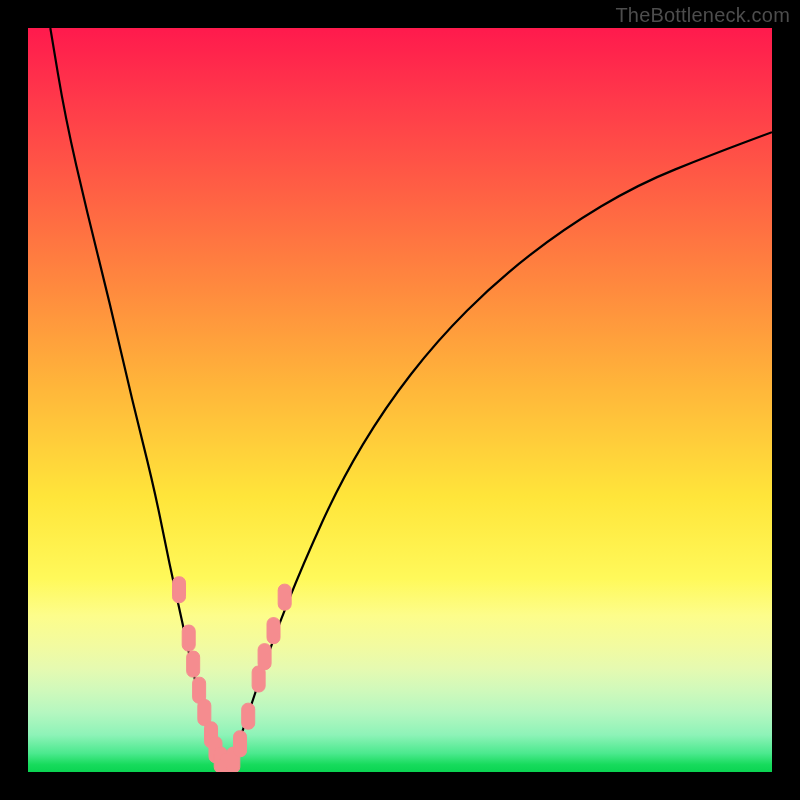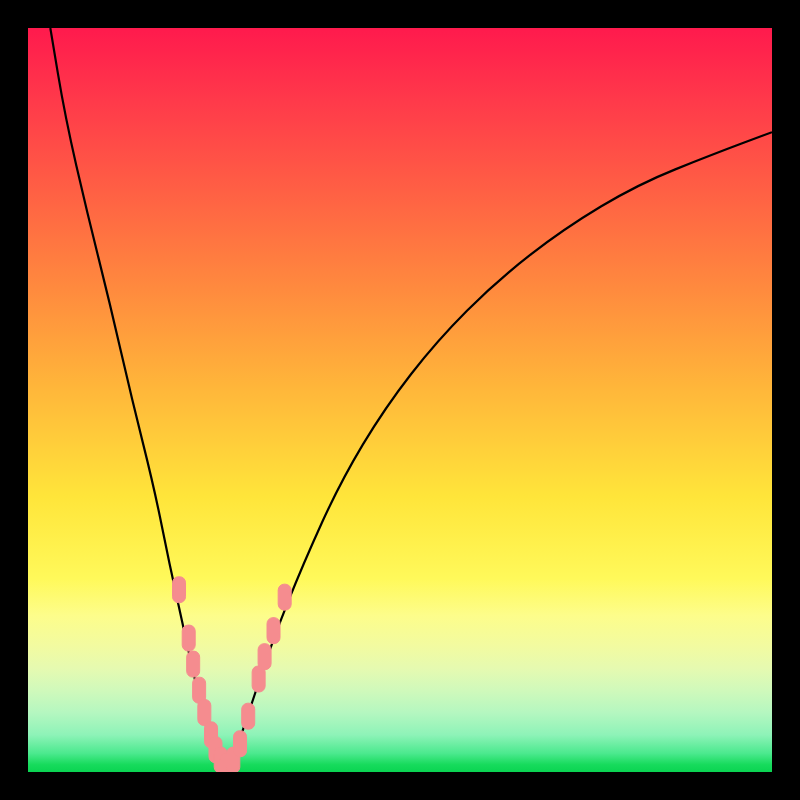--- a/index.html
+++ b/index.html
@@ -92,13 +92,14 @@
           <rect x="205.54" y="702.73" width="13" height="26" rx="6" ry="6" fill="#f58c8f" stroke="#f58c8f" stroke-width="1"></rect>
           <rect x="213.72" y="675.20" width="13" height="26" rx="6" ry="6" fill="#f58c8f" stroke="#f58c8f" stroke-width="1"></rect>
           <rect x="224.14" y="638.00" width="13" height="26" rx="6" ry="6" fill="#f58c8f" stroke="#f58c8f" stroke-width="1"></rect>
           <rect x="230.09" y="615.68" width="13" height="26" rx="6" ry="6" fill="#f58c8f" stroke="#f58c8f" stroke-width="1"></rect>
           <rect x="239.02" y="589.64" width="13" height="26" rx="6" ry="6" fill="#f58c8f" stroke="#f58c8f" stroke-width="1"></rect>
           <rect x="250.18" y="556.16" width="13" height="26" rx="6" ry="6" fill="#f58c8f" stroke="#f58c8f" stroke-width="1"></rect>
         </g>
     </svg>
   </div>
 
+  <div class="watermark">TheBottleneck.com</div>
 </div>
 
 </body></html>

